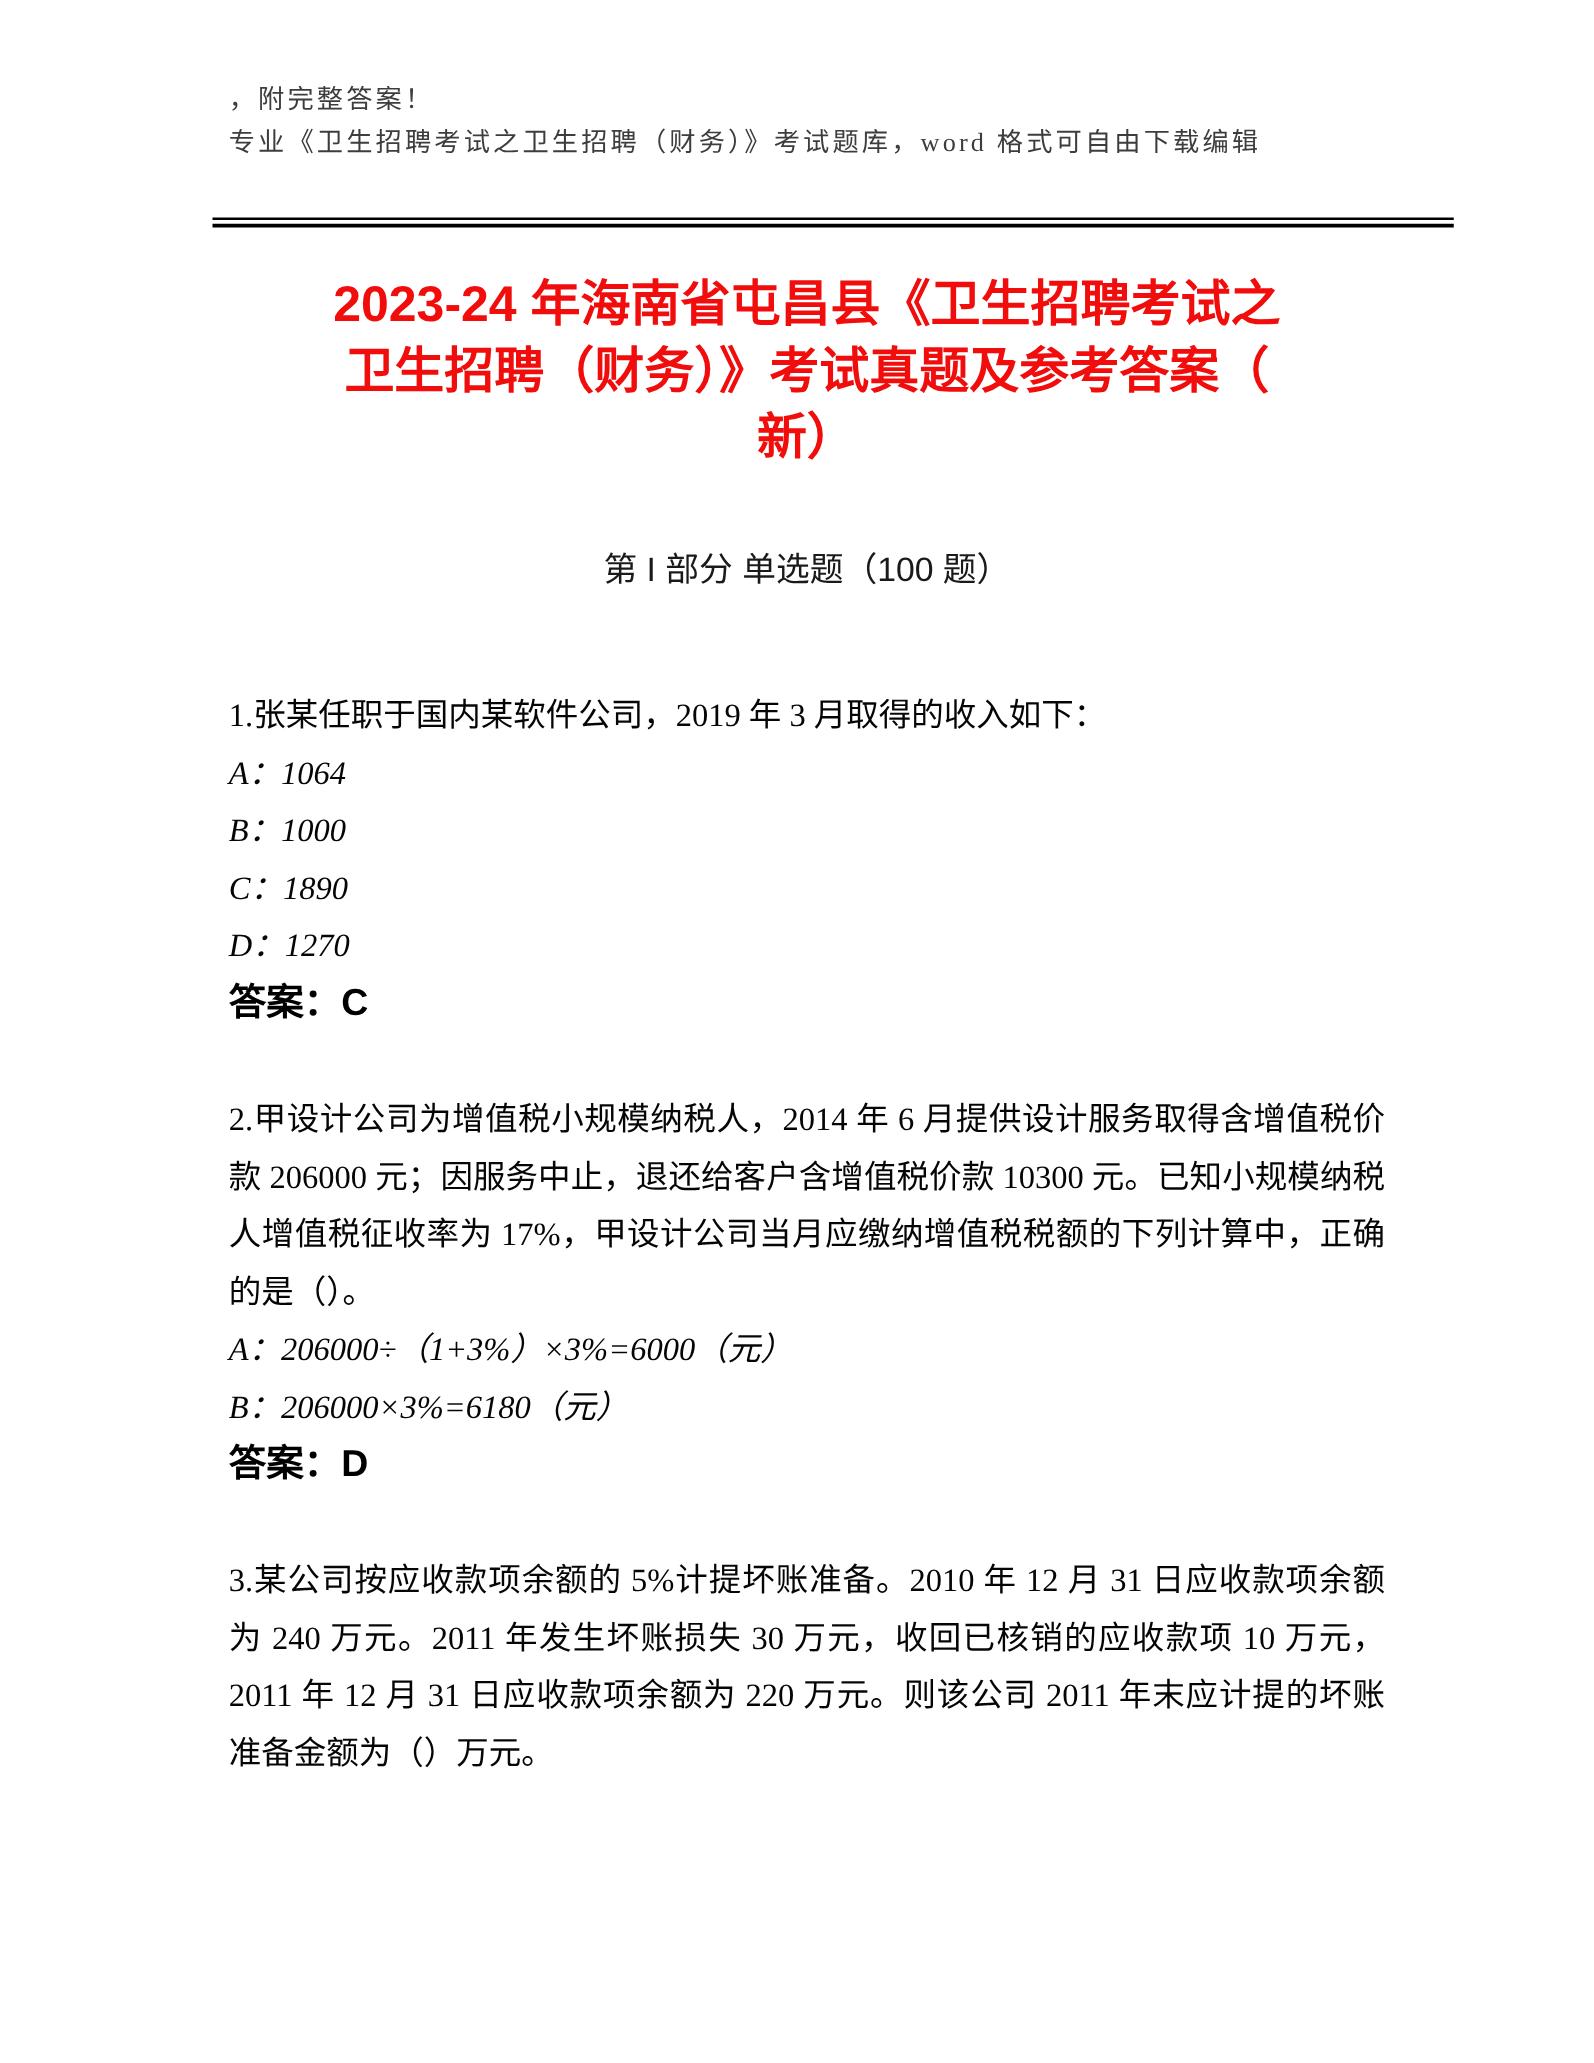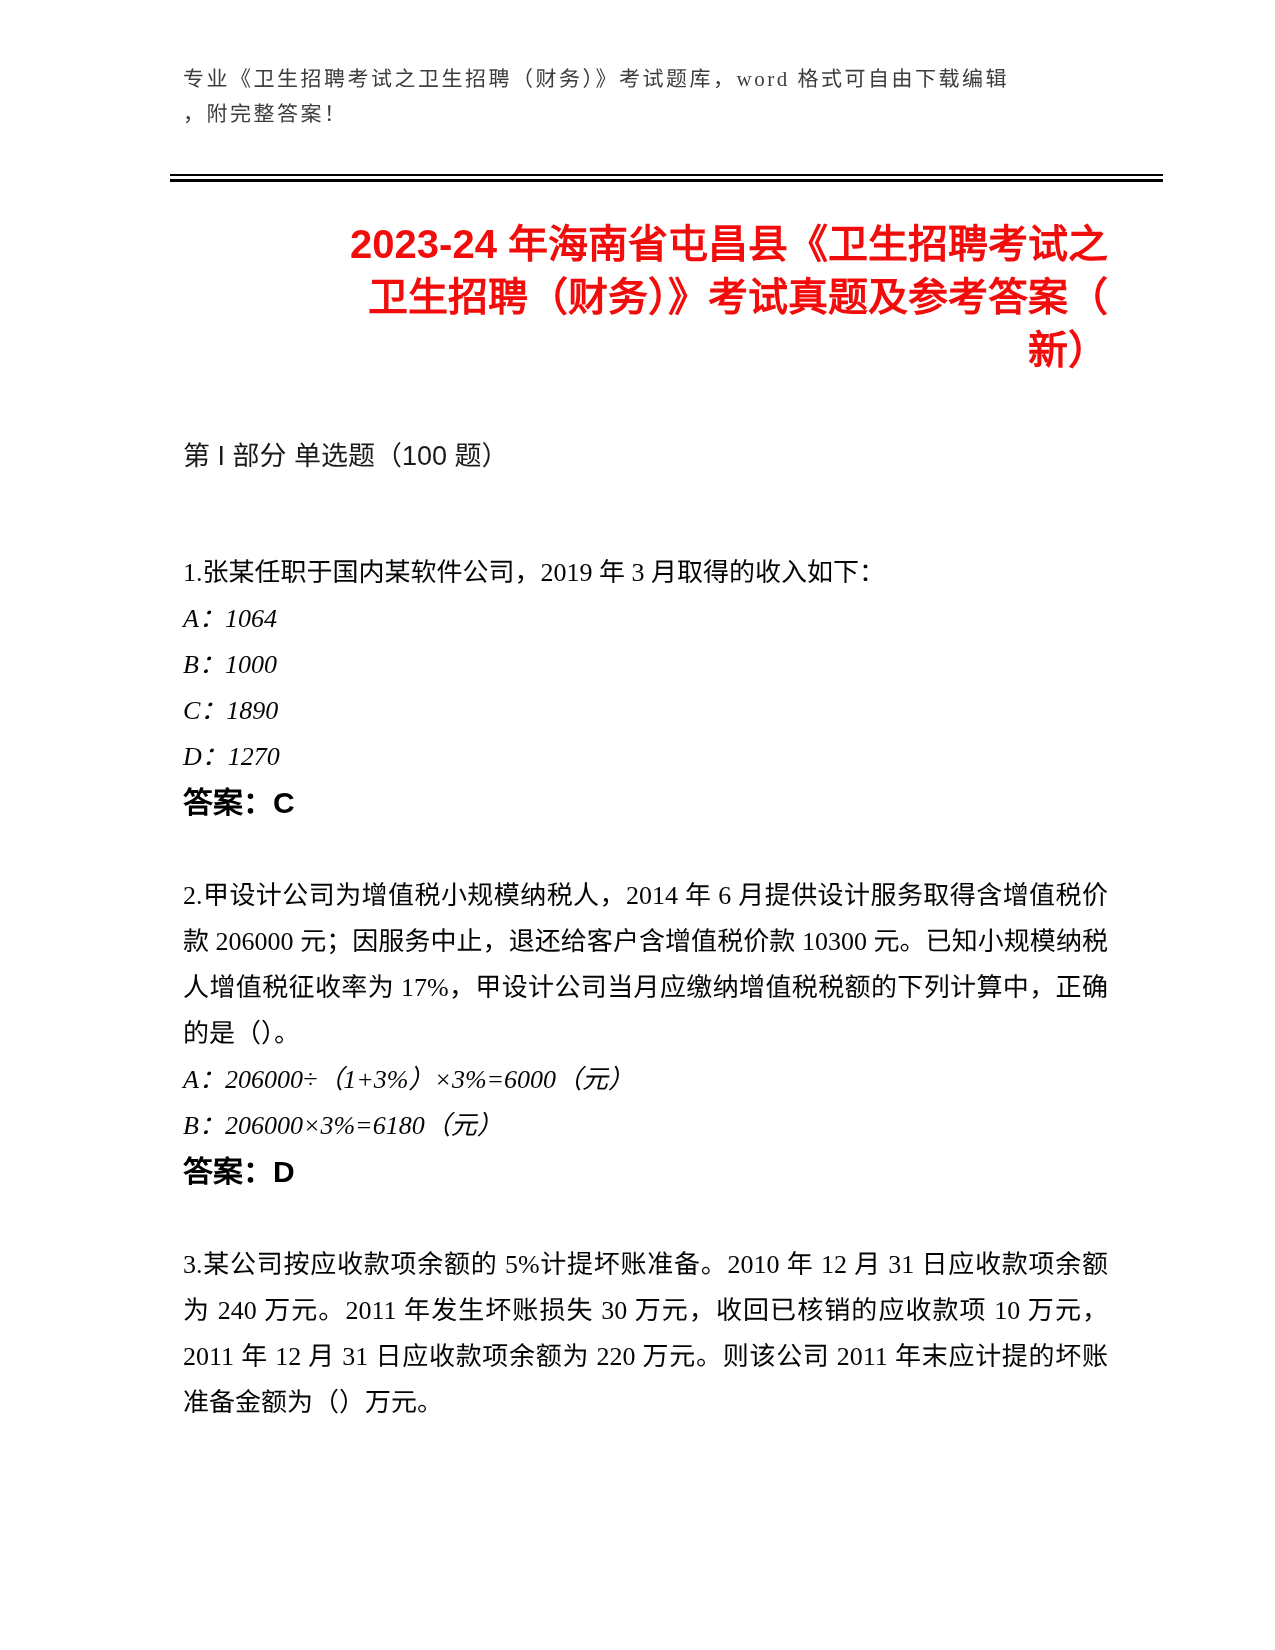--- a/index.html
+++ b/index.html
@@ -36,32 +36,33 @@
     border-bottom: 3px solid #000000;
   }
   
   .doc-title {
     width: 925px;
     margin-top: 36px;
     font-family: "Liberation Sans", "DejaVu Sans", sans-serif;
     font-weight: bold;
     font-size: 40px;
     line-height: 53px;
-    text-align: right;
+    text-align: center;
     color: #f20d0d;
   }
   .doc-title span { display: block; }
   
   .section-heading {
     width: 925px;
     margin-top: 56px;
     font-family: "Liberation Sans", "DejaVu Sans", sans-serif;
     font-weight: normal;
     font-size: 27px;
     line-height: 46px;
+    text-align: center;
     color: #1a1a1a;
   }
   
   .questions {
     width: 925px;
     margin-top: 71px;
     font-size: 26px;
     line-height: 46px;
     color: #050505;
   }
@@ -74,22 +75,22 @@
     font-size: 30px;
     color: #000000;
   }
 </style>
 </head>
 <body>
 
 <div class="page">
 
   <div class="header-note">
+    <span>，附完整答案！</span>
     <span>专业《卫生招聘考试之卫生招聘（财务）》考试题库，word 格式可自由下载编辑</span>
-    <span>，附完整答案！</span>
   </div>
 
   <div class="double-rule"></div>
 
   <h1 class="doc-title">
     <span>2023-24 年海南省屯昌县《卫生招聘考试之</span>
     <span>卫生招聘（财务）》考试真题及参考答案（</span>
     <span>新）</span>
   </h1>
 

